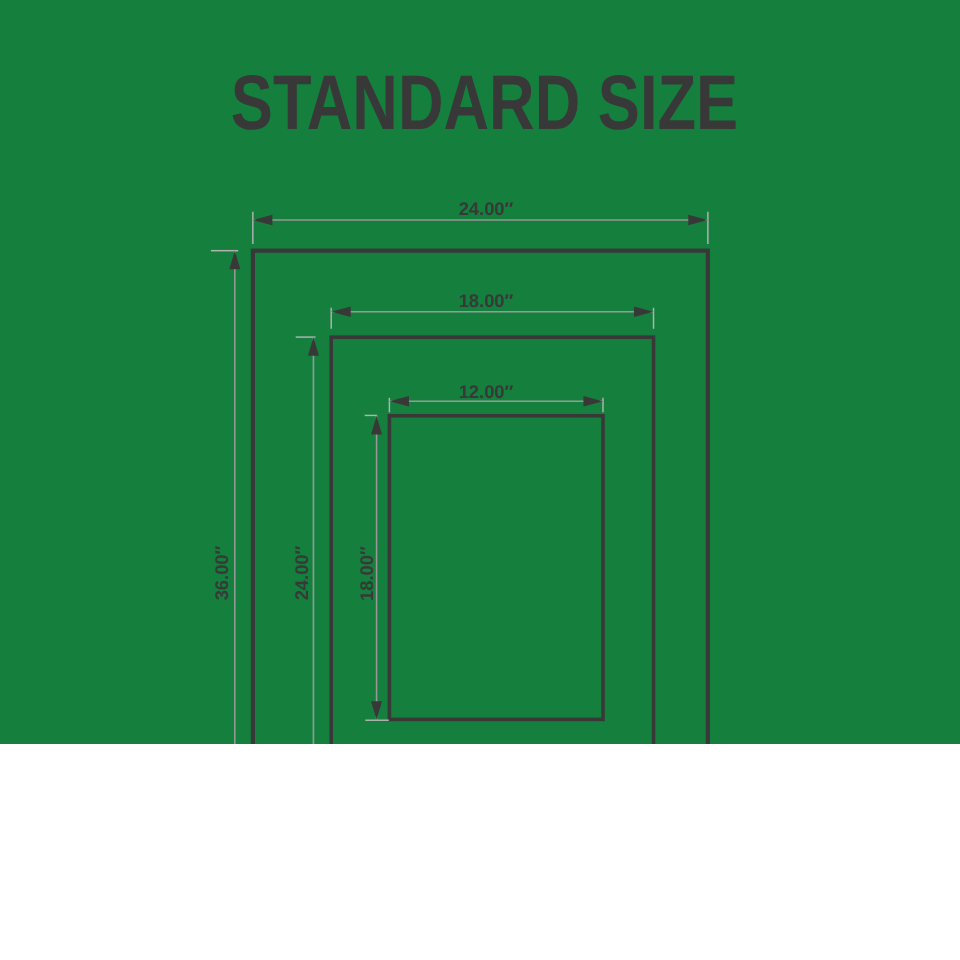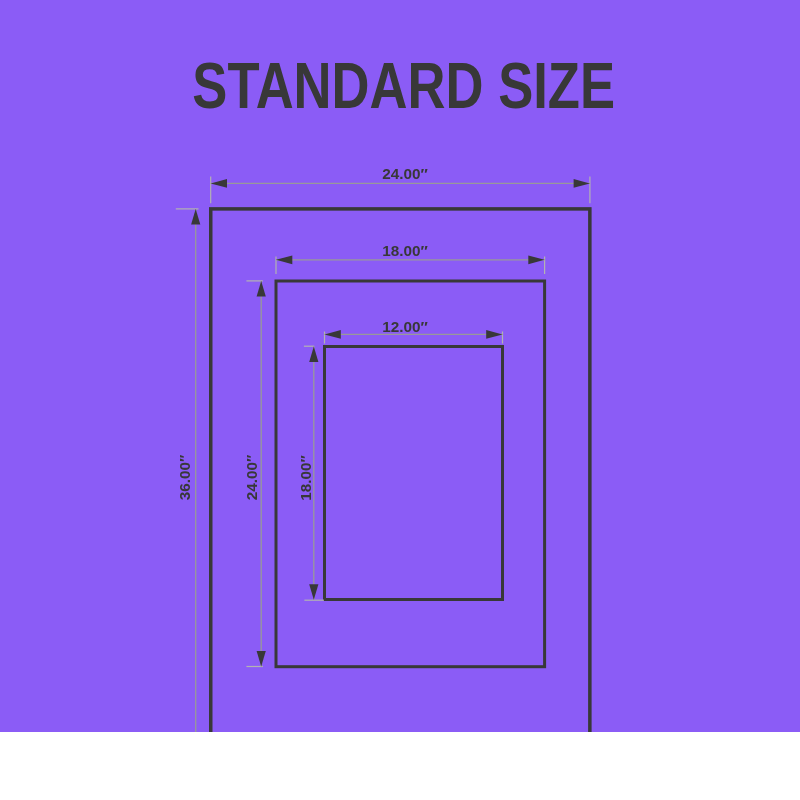--- a/index.html
+++ b/index.html
@@ -1,16 +1,16 @@
 <!DOCTYPE html>
 <html><head>
 <meta charset="utf-8">
 <style>
   html,body{margin:0;padding:0;background:#ffffff;}
-  .wrap{width:800px;height:732px;position:relative;background:#8b5cf6;overflow:hidden;}
+  .wrap{width:800px;height:620px;position:relative;background:#15803d;overflow:hidden;}
   svg{position:absolute;top:0;left:0;}
   text{font-family:"Liberation Sans", sans-serif;font-weight:bold;fill:#383838;}
 </style>
 </head>
 <body>
 <div class="wrap">
 <svg width="800" height="800" viewBox="0 0 800 800">
 
 <g transform="translate(403.7,107.5) scale(0.8157,1)">
   <text x="0" y="0" text-anchor="middle" font-size="64.5">STANDARD SIZE</text>

